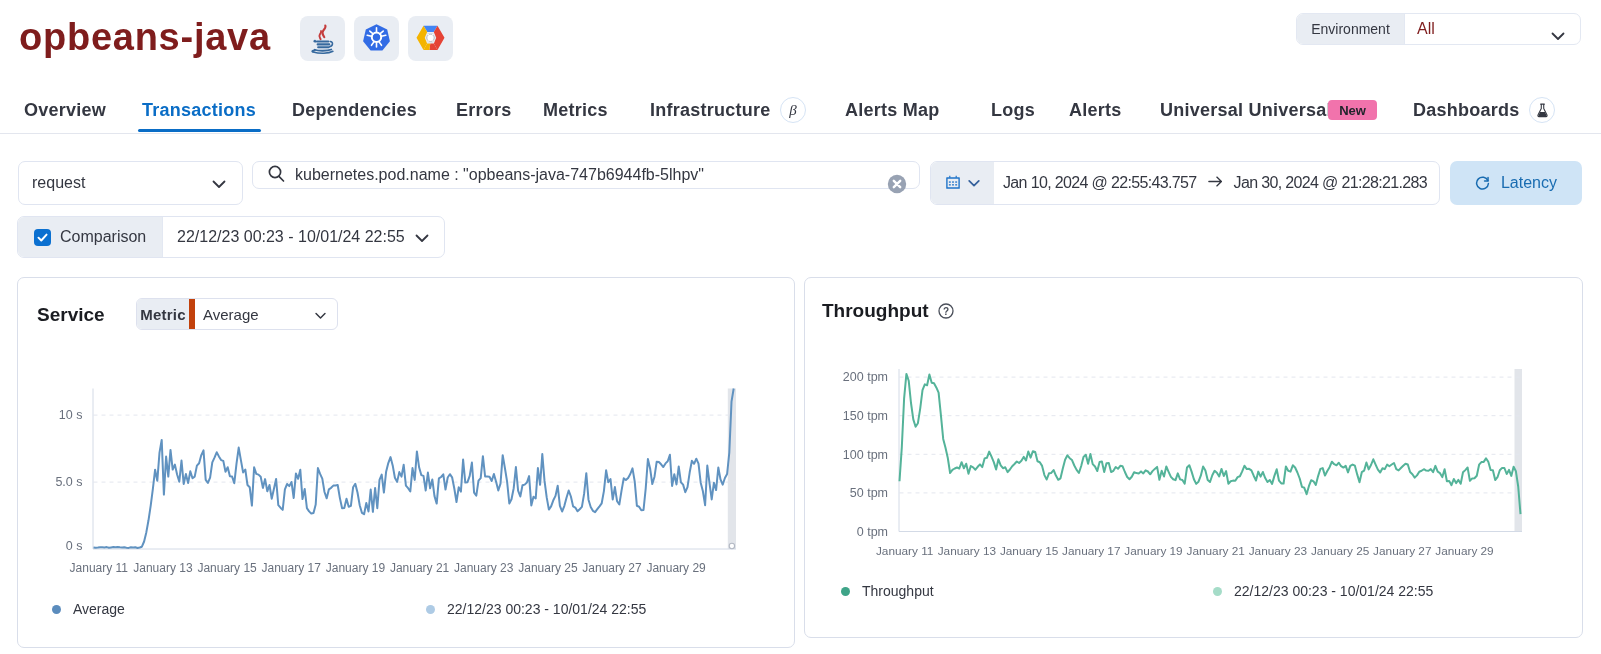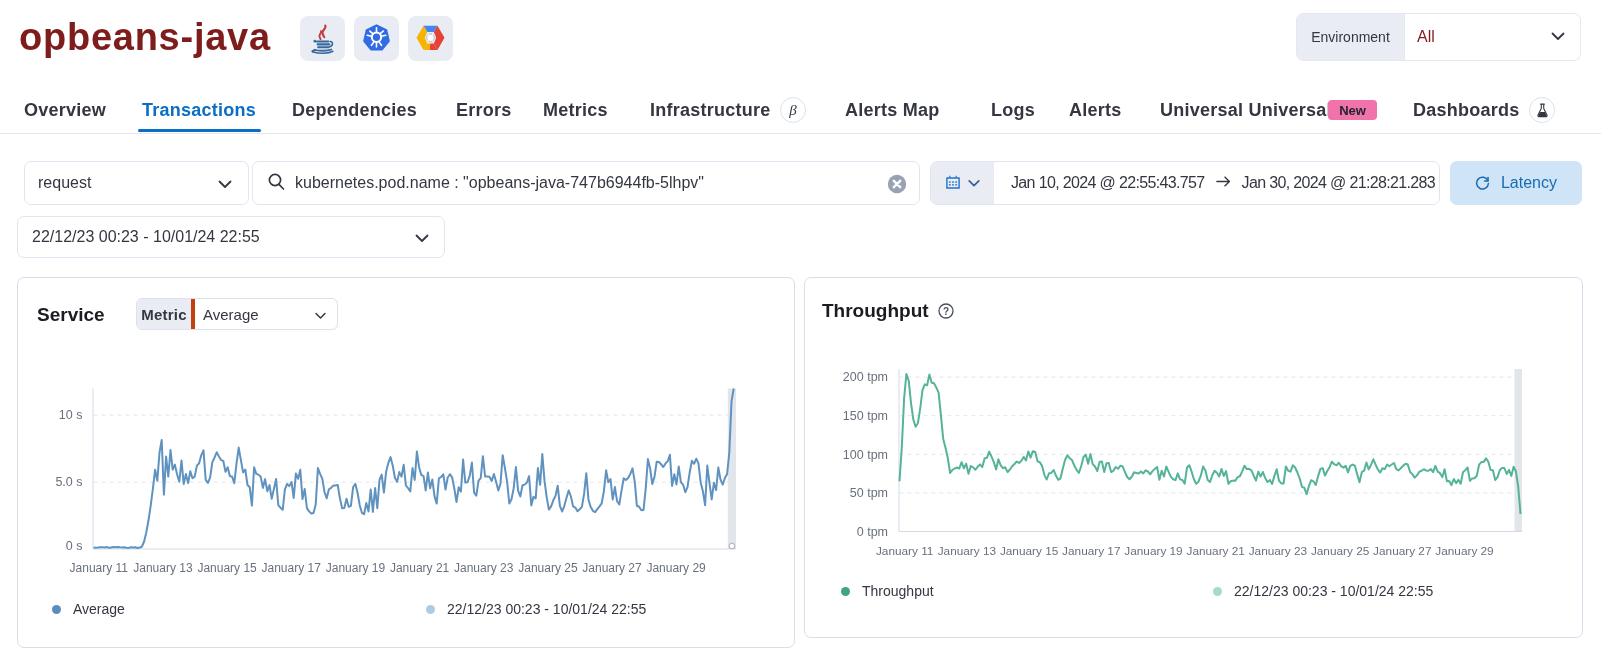--- a/index.html
+++ b/index.html
@@ -2,52 +2,52 @@
 <html><head>
 <meta charset="utf-8">
 <style>
 * { margin:0; padding:0; box-sizing:border-box; }
 html,body { width:1601px; height:654px; background:#fff; font-family:"Liberation Sans", sans-serif; color:#343741; overflow:hidden; }
 #page { position:relative; width:1601px; height:654px; }
 .abs { position:absolute; }
 h1.title { left:19px; top:16px; font-size:38px; font-weight:bold; color:#7f1d1d; letter-spacing:0.75px;text-align:center; }
 .badge { width:45px; height:45px; top:16px; background:#e9edf3; border-radius:8px; display:flex; align-items:center; justify-content:center; }
 
-.envbox { left:1296px; top:13px; width:285px; height:48px; border:1px solid #e3e8f2; border-radius:7px; background:#fff; display:flex; overflow:hidden; }
+.envbox { left:1296px; top:13px; width:285px; height:32px; border:1px solid #e3e8f2; border-radius:7px; background:#fff; display:flex; overflow:hidden; }
 .envlabel { width:108px; background:#e9edf3; border-right:1px solid #e3e8f2; display:flex; align-items:center; justify-content:center; font-size:14px; color:#343741; }
 .envval { flex:1; display:flex; align-items:center; padding-left:12px; font-size:16px; color:#7f1d1d; }
 
 .tab { top:100px; font-size:18px; line-height:20px; font-weight:bold; color:#343741; white-space:nowrap; letter-spacing:0.25px; }
 .tab.active { color:#0a6dc6; }
 .tabline { left:138px; top:129px; width:123px; height:3px; background:#0a6dc6; border-radius:2px; }
 .navrule { left:0; top:133px; width:1601px; height:1px; background:#e3e6ee; }
 .betacirc { left:780px; top:97px; width:26px; height:26px; border:1px solid #d6e4f5; border-radius:50%; display:flex; align-items:center; justify-content:center; font-size:15px; font-style:italic; color:#343741; font-family:"Liberation Serif",serif; }
 .newbadge { left:1328px; top:100px; width:49px; height:20px; background:#f173ac; border-radius:4px; display:flex; align-items:center; justify-content:center; font-size:13px; font-weight:bold; color:#20242b; }
 .flaskcirc { left:1529px; top:97px; width:26px; height:26px; border:1px solid #d6e4f5; border-radius:50%; display:flex; align-items:center; justify-content:center; }
 
 .ctl { border:1px solid #e0e5f1; border-radius:7px; background:#fff; }
-.reqbox { left:24px; top:161px; width:225px; height:44px; display:flex; align-items:center;text-align:right; }
+.reqbox { left:18px; top:161px; width:225px; height:44px; display:flex; align-items:center;text-align:right; }
 .reqbox .txt { padding-left:13px; font-size:16px; }
-.searchbox { left:252px; top:161px; width:668px; height:44px; display:flex; align-items:center; }
+.searchbox { left:252px; top:161px; width:668px; height:28px; display:flex; align-items:center; }
 .datebox { left:930px; top:161px; width:510px; height:44px; display:flex; overflow:hidden; }
 .datelabel { flex:0 0 63px; background:#e9edf3; display:flex; align-items:center; justify-content:center; gap:6px; }
-.datetxt { display:flex; align-items:center; font-size:16px; letter-spacing:-0.65px; color:#343741; padding-left:17px; gap:11px; white-space:nowrap; }
+.datetxt { display:flex; align-items:center; font-size:16px; letter-spacing:-0.65px; color:#343741; padding-left:9px; gap:11px; white-space:nowrap; }
 .refreshbtn { left:1450px; top:161px; width:132px; height:44px; background:#cfe4f6; border-radius:7px; display:flex; align-items:center; justify-content:center; gap:11px; font-size:16px; color:#196cb1; font-weight:500; }
 
 .compbox { left:17px; top:216px; width:428px; height:42px; border:1px solid #e0e5f1; border-radius:7px; display:flex; overflow:hidden; }
 .complabel { width:145px; background:#e9edf3; border-right:1px solid #e3e8f2; display:flex; align-items:center; padding-left:16px; gap:9px; font-size:16px; color:#343741; }
 .compval { flex:1; display:flex; align-items:center; padding-left:14px; font-size:16px; color:#343741; gap:10px; }
 .checkbox { width:17px; height:17px; background:#0b70d0; border-radius:4px; display:flex; align-items:center; justify-content:center; }
 
 .panel { border:1px solid #d9deea; border-radius:7px; background:#fff; }
 #latpanel { left:17px; top:277px; width:778px; height:371px; }
 #tppanel { left:804px; top:277px; width:779px; height:361px; }
 .ptitle { font-size:19px; font-weight:bold; color:#1a1c21; }
 .metricbox { left:136px; top:298px; width:202px; height:32px; border:1px solid #dde1ee; border-radius:6px; display:flex; overflow:hidden; background:#fff; }
-.metriclabel { width:58px; background:#e9edf3; border-right:4px solid #c2410c; display:flex; align-items:center; justify-content:center; font-size:15px; font-weight:bold; color:#343741; letter-spacing:0.2px; }
+.metriclabel { width:58px; background:#e9edf3; border-right:6px solid #c2410c; display:flex; align-items:center; justify-content:center; font-size:15px; font-weight:bold; color:#343741; letter-spacing:0.2px; }
 .metricval { flex:1; display:flex; align-items:center; padding-left:8px; font-size:15px; color:#343741; }
 .legdot { width:9px; height:9px; border-radius:50%; }
 .legtxt { font-size:14px; color:#343741; }
 .leg { display:flex; align-items:center; gap:12px; }
 svg text { font-family:"Liberation Sans", sans-serif; }
 </style>
 </head>
 <body>
 <div id="page">
   <h1 class="abs title">opbeans-java</h1>
@@ -175,20 +175,28 @@
   </div>
   <div class="abs refreshbtn">
       <svg width="15" height="15" viewBox="0 0 16 16">
         <path d="M13.8 5.1 A6.3 6.3 0 1 0 14.3 8" fill="none" stroke="#196cb1" stroke-width="1.6" stroke-linecap="round"></path>
         <path d="M13.9 1.6 V5.3 H10.2" fill="none" stroke="#196cb1" stroke-width="1.6" stroke-linecap="round" stroke-linejoin="round"></path>
       </svg>
       <span>Latency</span>
     </div>
 
   <div class="abs compbox">
+    <div class="complabel">
+        <span class="checkbox">
+          <svg width="13" height="13" viewBox="0 0 16 16">
+            <path d="M3 8.2 L6.5 11.7 L13 4.5" fill="none" stroke="#fff" stroke-width="2.4" stroke-linecap="round" stroke-linejoin="round"></path>
+          </svg>
+        </span>
+        <span>Comparison</span>
+      </div>
     <div class="compval">
         <span>22/12/23 00:23 - 10/01/24 22:55</span>
       </div>
     <div style="position:absolute; right:14px; top:13px;"><svg width="16" height="16" viewBox="0 0 16 16">
           <path d="M2.5 5.5 L8 11 L13.5 5.5" fill="none" stroke="#343741" stroke-width="1.8" stroke-linecap="round" stroke-linejoin="round"></path>
         </svg></div>
   </div>
 
   <div class="abs panel" id="latpanel"></div>
   <div class="abs panel" id="tppanel"></div>

